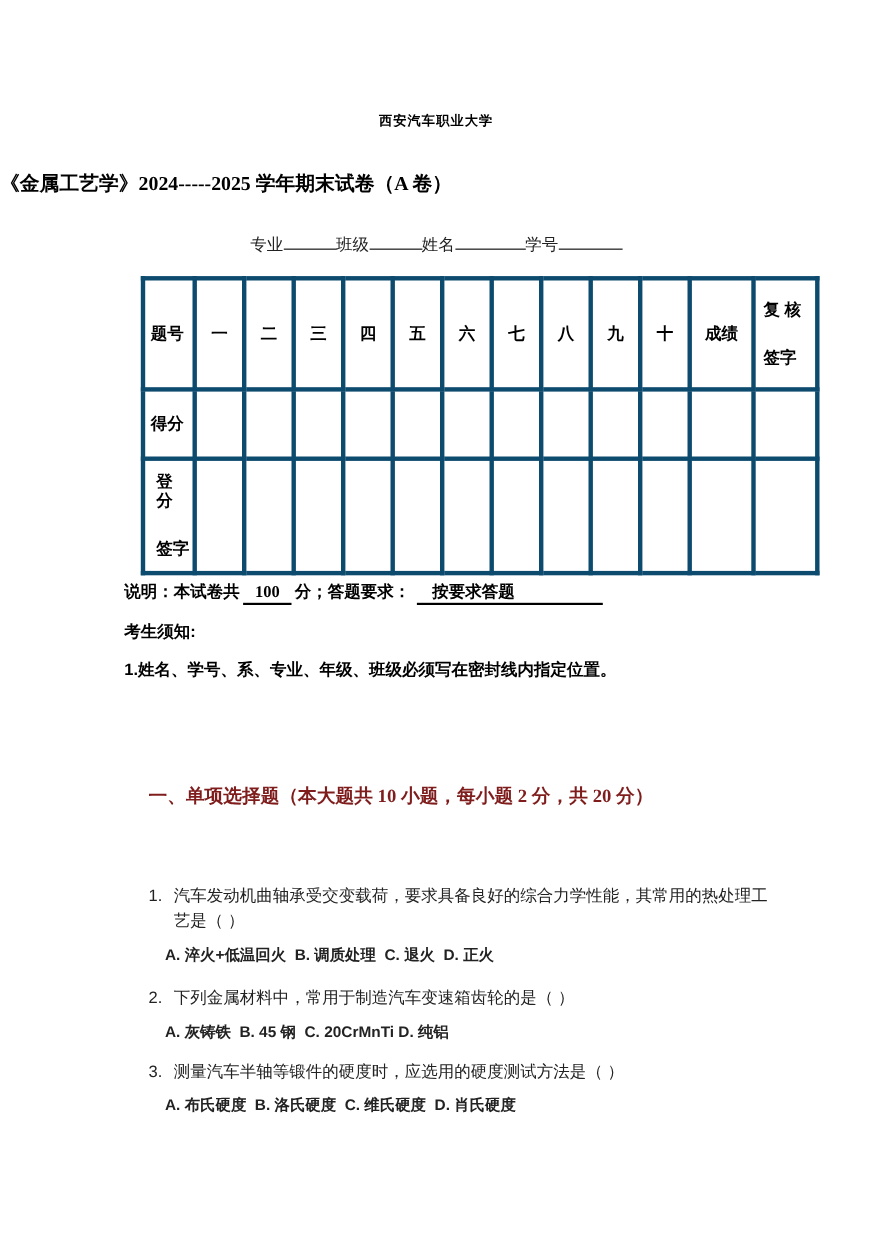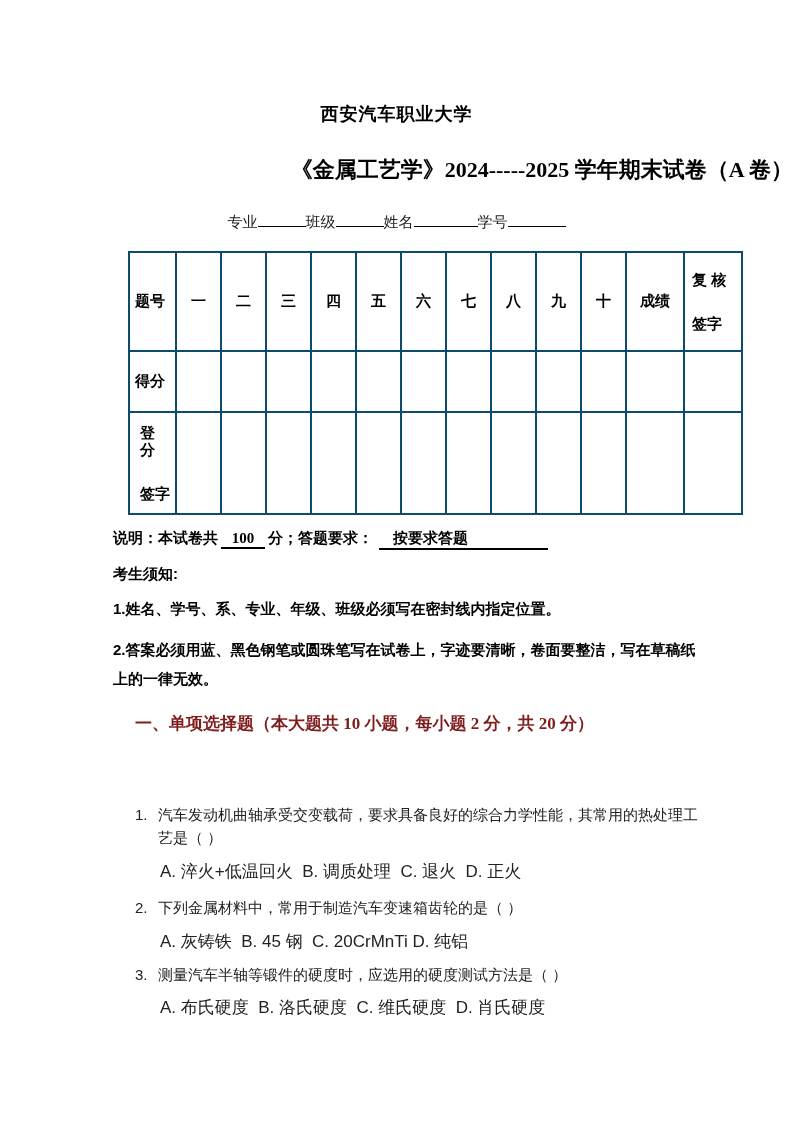--- a/index.html
+++ b/index.html
@@ -7,27 +7,27 @@
     position:relative;
     width:793px;height:1122px;
     background:#ffffff;
     color:#111;
     font-family:"Liberation Sans", sans-serif;
     overflow:hidden;
   }
 
   .university-title{
     position:absolute;top:102px;left:0;width:793px;
-    text-align:center;font-weight:bold;font-size:18px;
+    text-align:center;font-weight:bold;font-size:12px;
     font-family:"Liberation Serif", serif;
     letter-spacing:1px;color:#000;
   }
   .exam-title{
     position:absolute;top:155px;left:0;width:793px;
-    text-align:right;font-weight:bold;font-size:22px;
+    text-align:left;font-weight:bold;font-size:18px;
     font-family:"Liberation Serif", serif;color:#000;
   }
   .student-line{
     position:absolute;top:211px;left:0;width:793px;
     text-align:center;font-size:15px;color:#222;
     white-space:nowrap;
     font-family:Liberation Serif, serif;
   }
   .blank{
     display:inline-block;
@@ -35,21 +35,21 @@
     height:15px;
     vertical-align:baseline;
   }
 
   table.score-table{
     position:absolute;top:251px;left:128px;
     border-collapse:collapse;table-layout:fixed;
     font-size:15px;font-weight:bold;color:#000;
   }
   table.score-table td{
-    border:2px solid #0c4a6e;
+    border:4px solid #0c4a6e;
     text-align:center;vertical-align:middle;
     padding:2px;overflow:hidden;
   }
   table.score-table td.lbl{text-align:left;padding-left:5px;}
   tr.r-head td{height:93px;}
   tr.r-score td{height:55px;}
   tr.r-sign td{height:96px;}
   td.twoline{vertical-align:middle;}
   td.twoline .cellcol{
     display:flex;flex-direction:column;gap:27px;
@@ -85,23 +85,24 @@
     font-size:15px;color:#222;
   }
   .q{
     position:absolute;left:135px;
     display:flex;font-size:15px;color:#222;
     line-height:23px;
   }
   .qnum{width:23px;flex:none;}
   .qtext{width:540px;}
   .opts{
-    position:absolute;left:160px;
-    font-size:17px;color:#222;
+    position:absolute;left:150px;
+    font-size:14px;color:#222;
     white-space:pre-wrap;
+    font-weight:bold;
   }
   .q1{top:803px;}  .o1{top:860px;}
   .q2{top:896px;}  .o2{top:930px;}
   .q3{top:963px;}  .o3{top:996px;}
 </style>
 </head>
 <body>
 
 <div class="page">
 
@@ -185,21 +186,20 @@
     </tr>
   </tbody>
     </table>
 
   <div class="bold-block note-line"><span>说明：本试卷共</span><span class="u-points">100</span><span>分；答题要求：</span><span class="u-req">按要求答题</span></div>
 
   <div class="bold-block notice-title">考生须知:</div>
 
   <div class="bold-block notice-item1">1.姓名、学号、系、专业、年级、班级必须写在密封线内指定位置。</div>
 
-  <div class="bold-block notice-item2">2.答案必须用蓝、黑色钢笔或圆珠笔写在试卷上，字迹要清晰，卷面要整洁，写在草稿纸上的一律无效。</div>
 
   <div class="section-heading">一、单项选择题（本大题共 10 小题，每小题 2 分，共 20 分）</div>
 
 
   <div class="q q1">
     <span class="qnum">1.</span>
     <div class="qtext">汽车发动机曲轴承受交变载荷，要求具备良好的综合力学性能，其常用的热处理工艺是（ ）</div>
   </div>
   <div class="opts o1">A. 淬火+低温回火  B. 调质处理  C. 退火  D. 正火</div>
 

